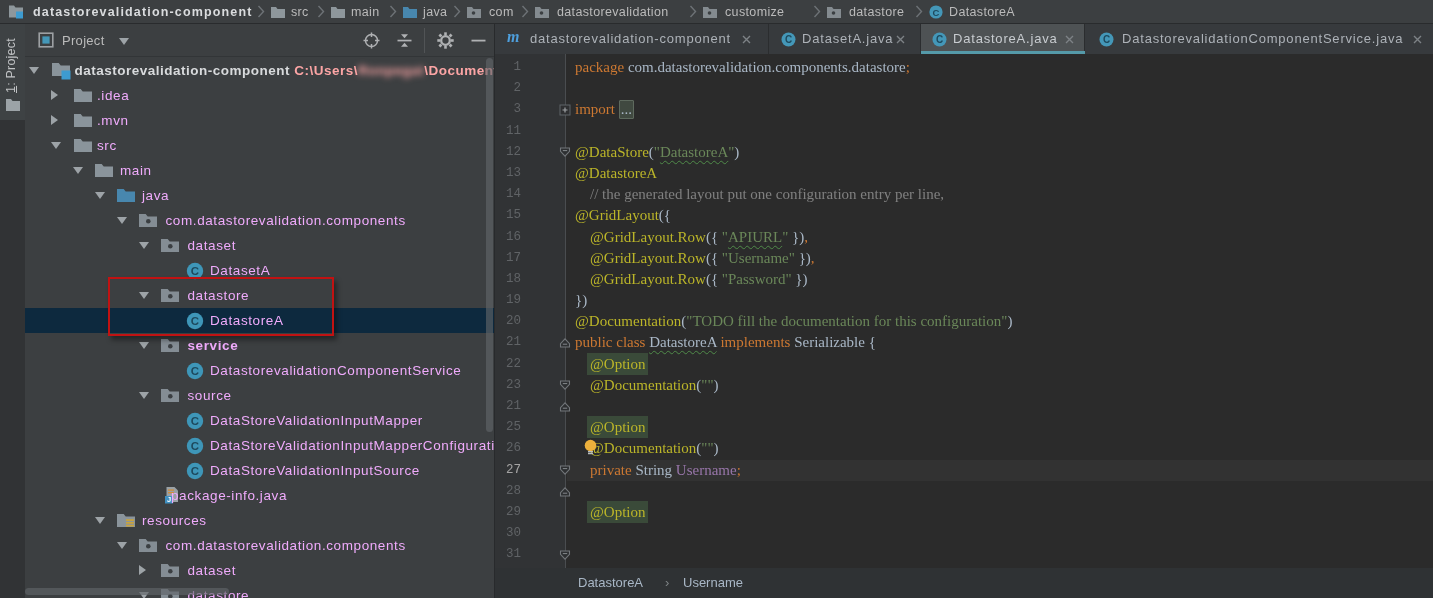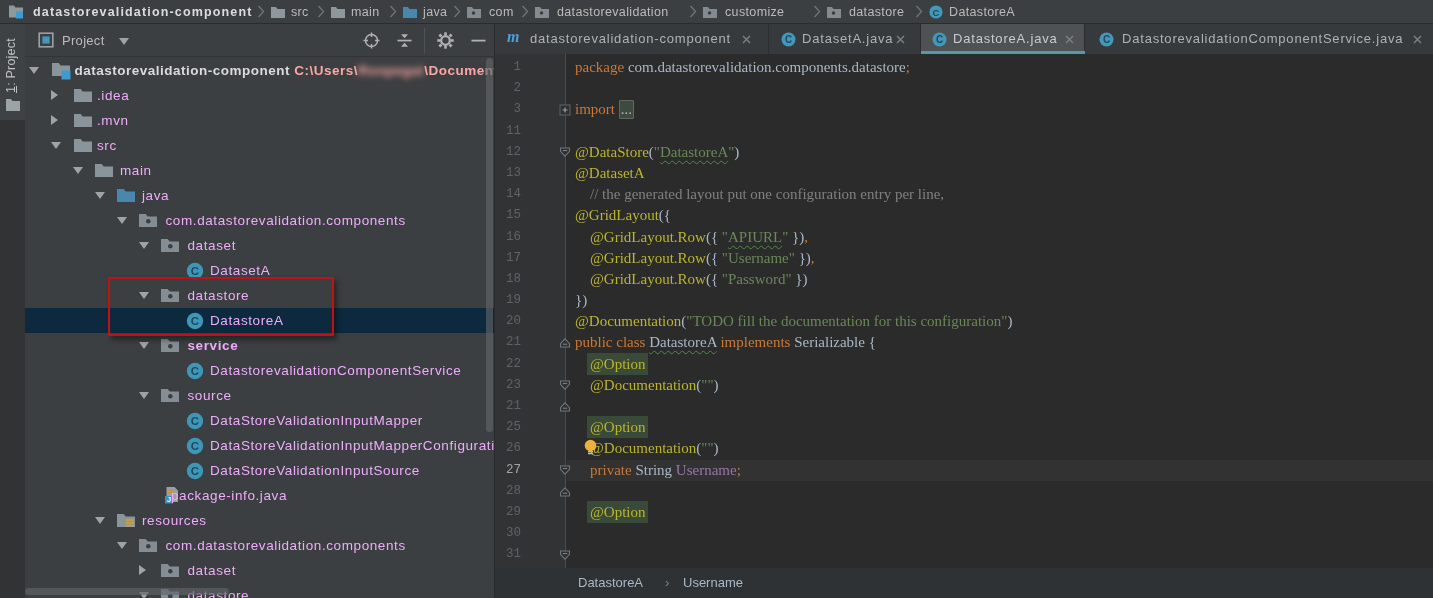--- a/index.html
+++ b/index.html
@@ -440,21 +440,21 @@
           <div>29</div>
           <div>30</div>
           <div>31</div>
         </div>
       <div id="code">
 <div><span class="kw">package</span> com.datastorevalidation.components.datastore<span class="orn">;</span></div>
 <div></div>
 <div><span class="kw">import</span> <span class="foldbox">...</span></div>
 <div></div>
 <div><span class="ann">@DataStore</span>(<span class="str">"<span class="wavy">DatastoreA</span>"</span>)</div>
-<div><span class="ann">@DatasetA</span></div>
+<div><span class="ann">@DatastoreA</span></div>
 <div><span class="cmt">    // the generated layout put one configuration entry per line,</span></div>
 <div><span class="ann">@GridLayout</span>({</div>
 <div>    <span class="ann">@GridLayout.Row</span>({ <span class="str">"<span class="wavy">APIURL</span>"</span> })<span class="orn">,</span></div>
 <div>    <span class="ann">@GridLayout.Row</span>({ <span class="str">"Username"</span> })<span class="orn">,</span></div>
 <div>    <span class="ann">@GridLayout.Row</span>({ <span class="str">"Password"</span> })</div>
 <div>})</div>
 <div><span class="ann">@Documentation</span>(<span class="str">"TODO fill the documentation for this configuration"</span>)</div>
 <div><span class="kw">public class</span> <span class="wavy">DatastoreA</span> <span class="kw">implements</span> Serializable {</div>
 <div>    <span class="optbox"><span class="ann">@Option</span></span></div>
 <div>    <span class="ann">@Documentation</span>(<span class="str">""</span>)</div>

